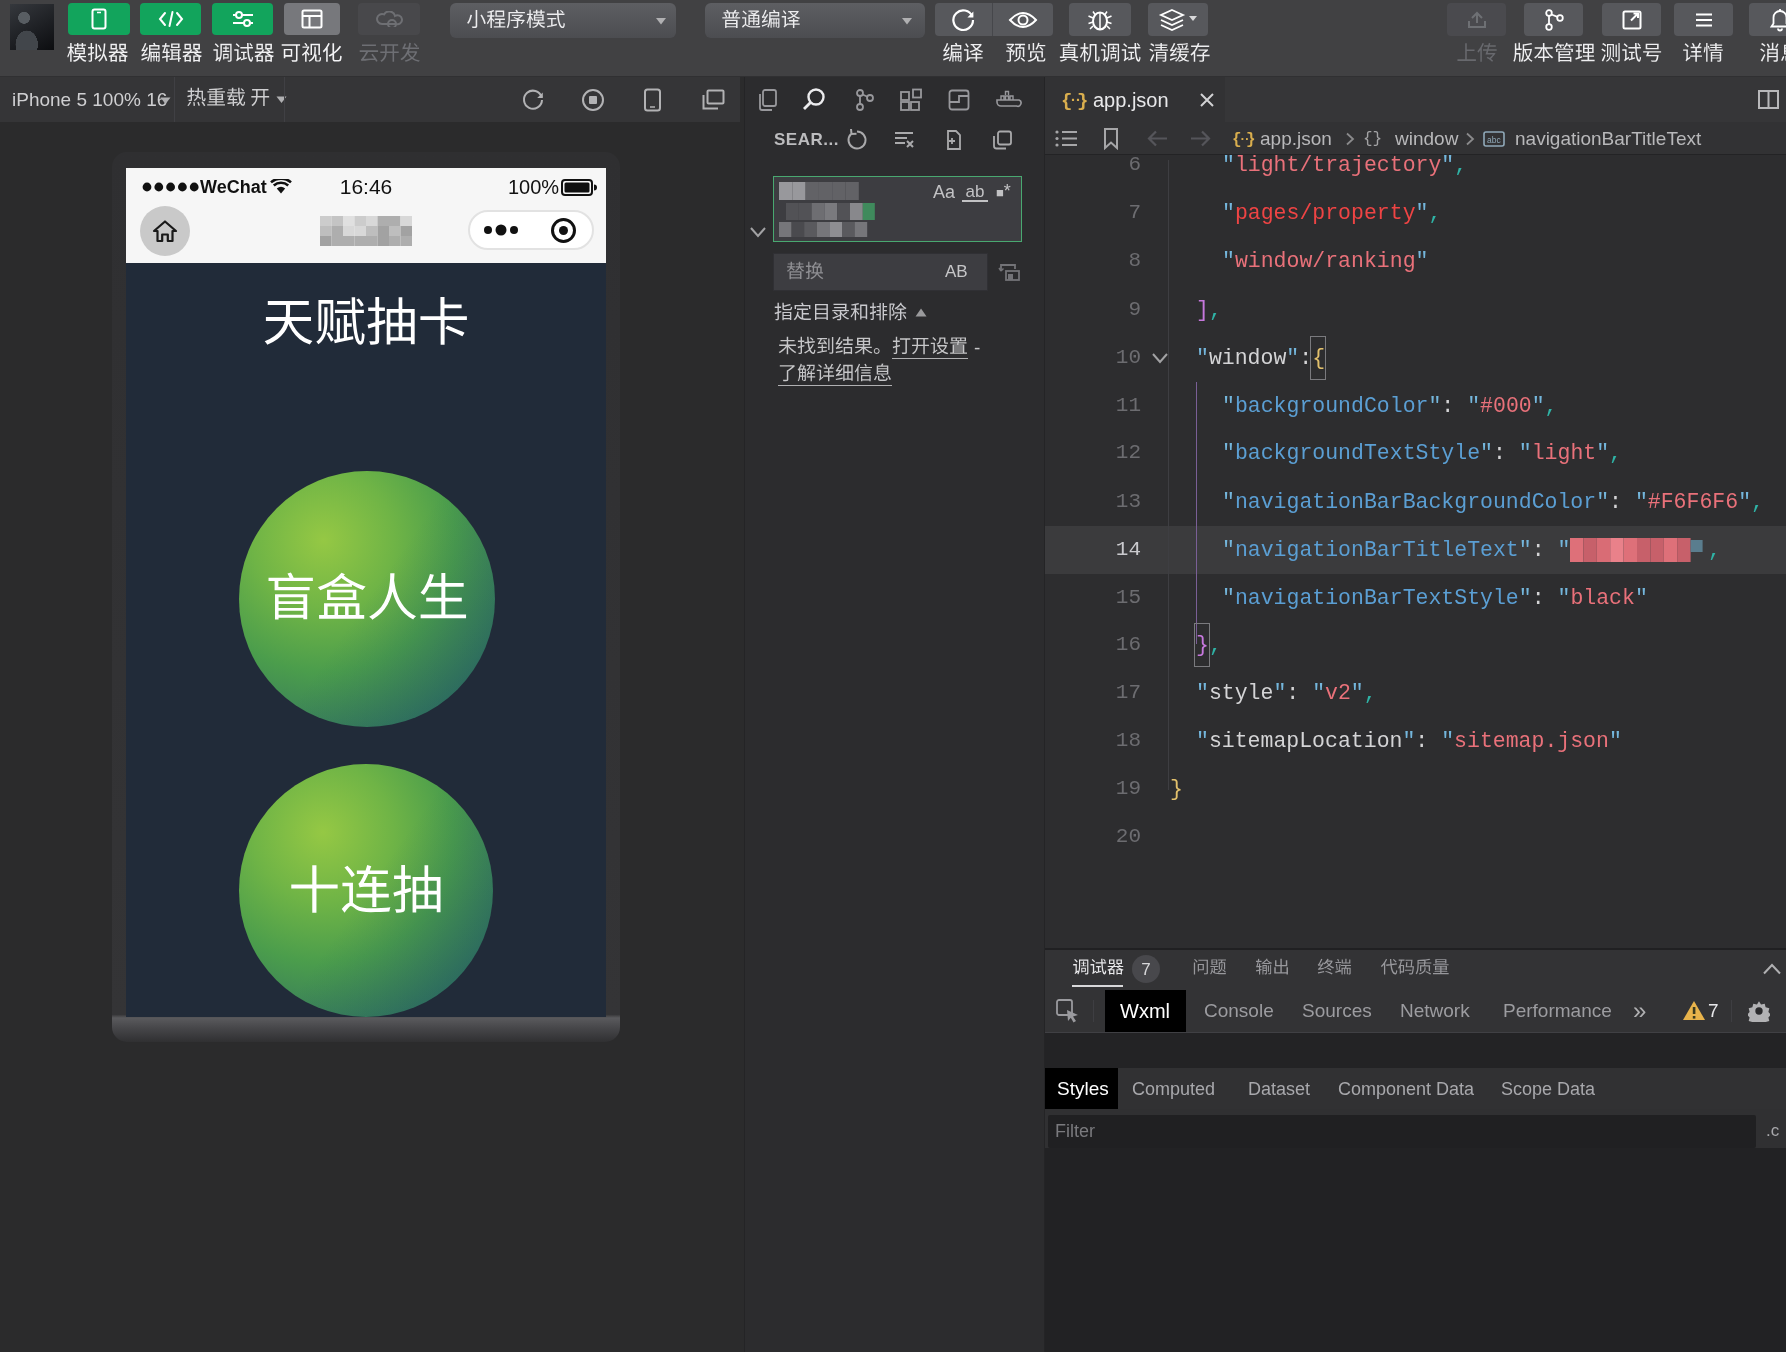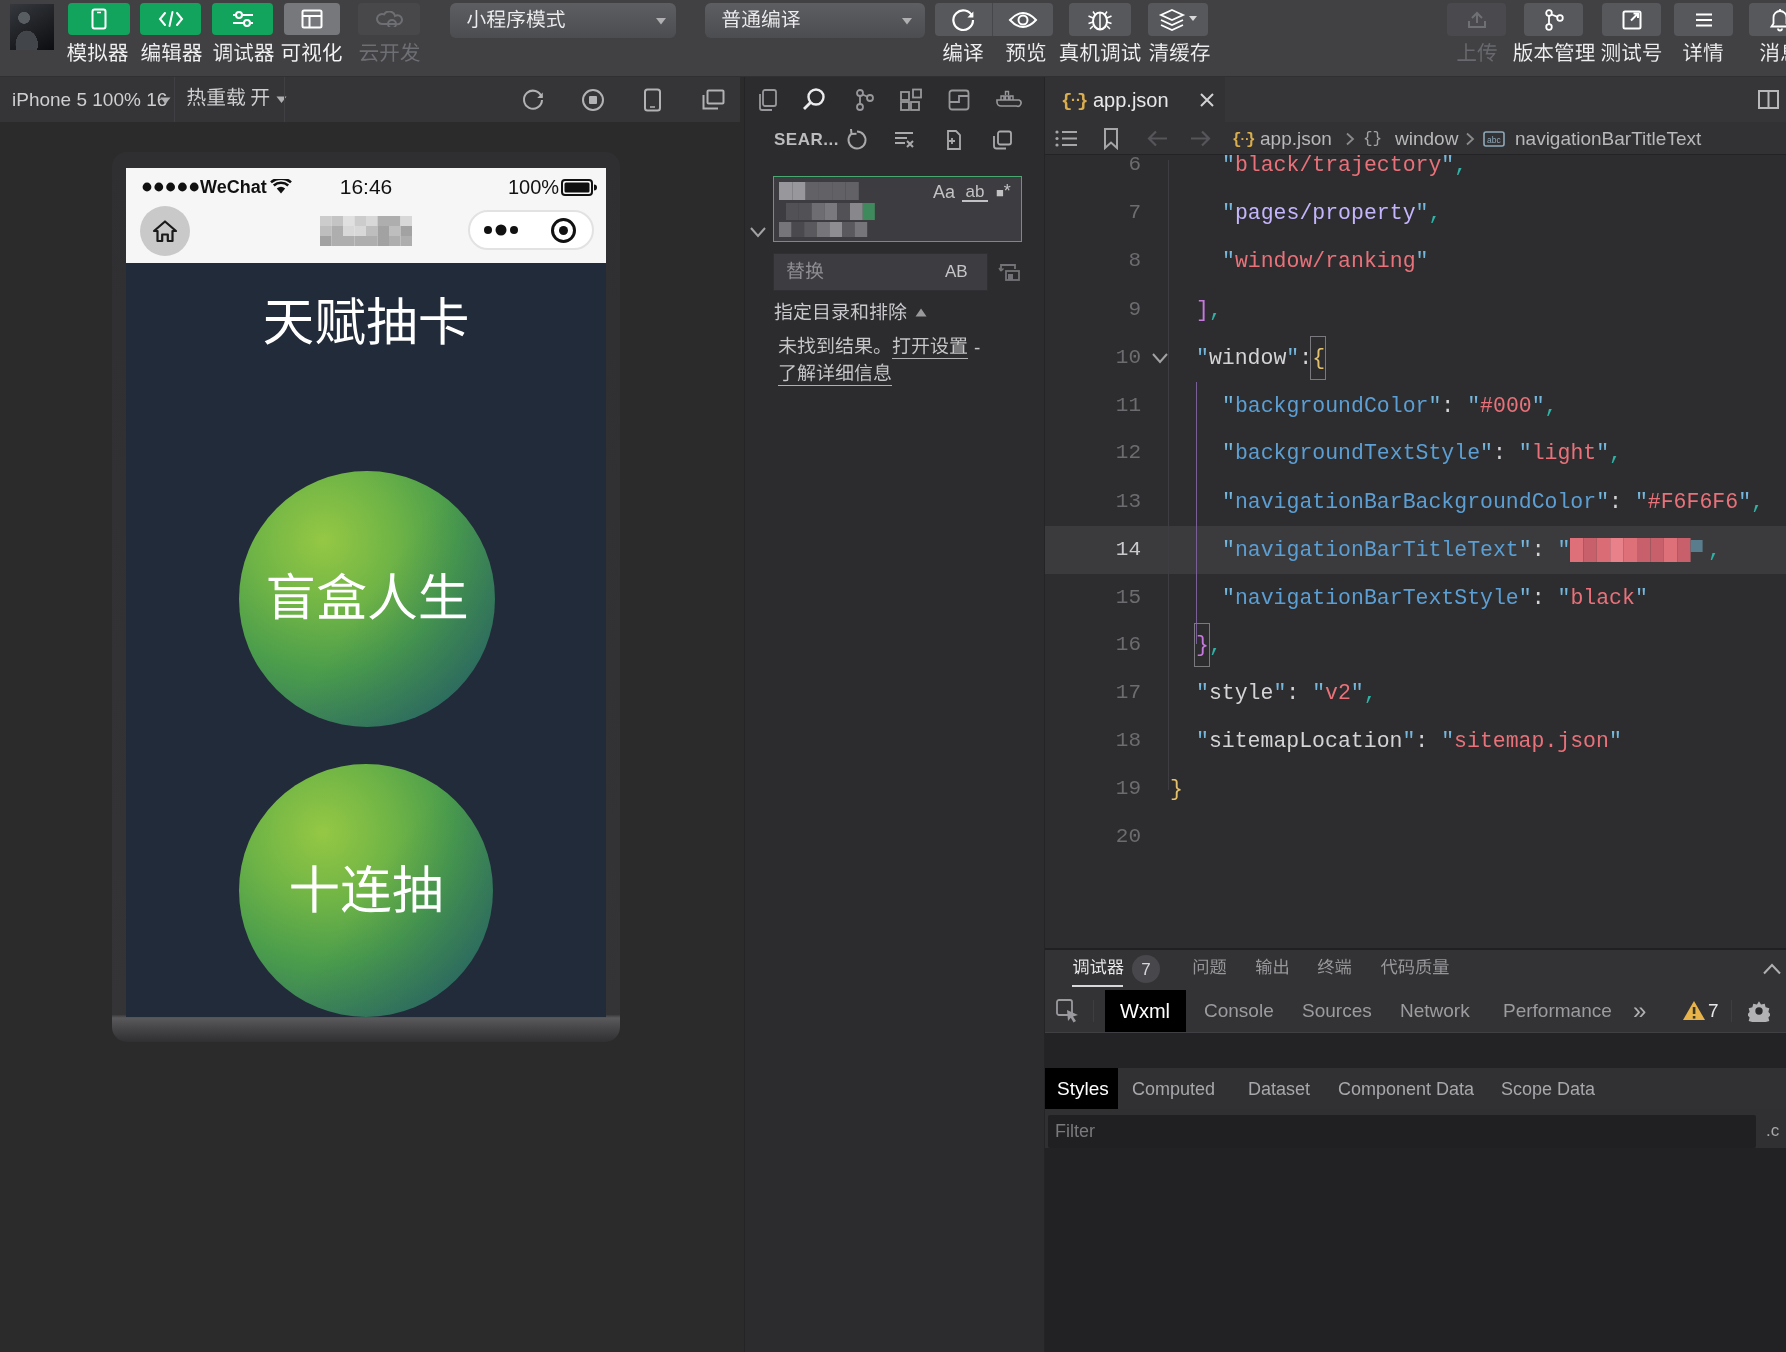--- a/index.html
+++ b/index.html
@@ -403,23 +403,23 @@
     <rect x="1" y="1" width="20" height="14" rx="2" fill="none" stroke="#8fa8b8" stroke-width="1.6"></rect>
     <text x="4" y="11.5" font-family="Liberation Sans" font-size="8.5" fill="#8fa8b8">abc</text>
   </svg>
 <div style="position:absolute;left:1515px;top:139px;font-family:'Liberation Sans',sans-serif;font-size:19px;font-weight:400;color:#b8b8ba;line-height:0;white-space:nowrap;letter-spacing:normal"><span style="line-height:0;position:relative;top:-0.0px;display:inline-block;transform:translateY(-50%)">navigationBarTitleText</span></div>
 <div style="position:absolute;left:1045px;top:154px;width:741px;height:1px;background:#232325;"></div>
 <div style="position:absolute;left:1045px;top:155px;width:741px;height:793px;background:#2d2d2f;"></div>
 <div style="position:absolute;left:1045px;top:526px;width:741px;height:48px;background:#3b3b3d;"></div>
 <div style="position:absolute;left:1168px;top:160px;width:1px;height:630px;background:#3e3e42;"></div>
 <div style="position:absolute;left:1196px;top:382px;width:1px;height:262px;background:#7a5f96;"></div>
 <div style="position:absolute;left:1141px;top:165px;transform:translateX(-100%);font-family:'Liberation Mono',sans-serif;font-size:21px;font-weight:400;color:#6c6c70;line-height:0;white-space:nowrap;letter-spacing:normal"><span style="line-height:0;position:relative;top:-0.0px;display:inline-block;transform:translateY(-50%)">6</span></div>
-<div style="position:absolute;left:1222px;top:165px;font-family:'Liberation Mono',monospace;font-size:21.5px;line-height:0;white-space:pre;"><span style="display:inline-block;transform:translateY(-50%)"><span style="color:#74b6dc">"</span><span style="color:#e9717a">black/trajectory</span><span style="color:#74b6dc">"</span><span style="color:#2fb3a6">,</span></span></div>
+<div style="position:absolute;left:1222px;top:165px;font-family:'Liberation Mono',monospace;font-size:21.5px;line-height:0;white-space:pre;"><span style="display:inline-block;transform:translateY(-50%)"><span style="color:#74b6dc">"</span><span style="color:#e9717a">light/trajectory</span><span style="color:#74b6dc">"</span><span style="color:#2fb3a6">,</span></span></div>
 <div style="position:absolute;left:1141px;top:213px;transform:translateX(-100%);font-family:'Liberation Mono',sans-serif;font-size:21px;font-weight:400;color:#6c6c70;line-height:0;white-space:nowrap;letter-spacing:normal"><span style="line-height:0;position:relative;top:-0.0px;display:inline-block;transform:translateY(-50%)">7</span></div>
-<div style="position:absolute;left:1222px;top:213px;font-family:'Liberation Mono',monospace;font-size:21.5px;line-height:0;white-space:pre;"><span style="display:inline-block;transform:translateY(-50%)"><span style="color:#74b6dc">"</span><span style="color:#c4b5fd">pages/property</span><span style="color:#74b6dc">"</span><span style="color:#2fb3a6">,</span></span></div>
+<div style="position:absolute;left:1222px;top:213px;font-family:'Liberation Mono',monospace;font-size:21.5px;line-height:0;white-space:pre;"><span style="display:inline-block;transform:translateY(-50%)"><span style="color:#74b6dc">"</span><span style="color:#ef4444">pages/property</span><span style="color:#74b6dc">"</span><span style="color:#2fb3a6">,</span></span></div>
 <div style="position:absolute;left:1141px;top:261px;transform:translateX(-100%);font-family:'Liberation Mono',sans-serif;font-size:21px;font-weight:400;color:#6c6c70;line-height:0;white-space:nowrap;letter-spacing:normal"><span style="line-height:0;position:relative;top:-0.0px;display:inline-block;transform:translateY(-50%)">8</span></div>
 <div style="position:absolute;left:1222px;top:261px;font-family:'Liberation Mono',monospace;font-size:21.5px;line-height:0;white-space:pre;"><span style="display:inline-block;transform:translateY(-50%)"><span style="color:#74b6dc">"</span><span style="color:#e9717a">window/ranking</span><span style="color:#74b6dc">"</span></span></div>
 <div style="position:absolute;left:1141px;top:310px;transform:translateX(-100%);font-family:'Liberation Mono',sans-serif;font-size:21px;font-weight:400;color:#6c6c70;line-height:0;white-space:nowrap;letter-spacing:normal"><span style="line-height:0;position:relative;top:-0.0px;display:inline-block;transform:translateY(-50%)">9</span></div>
 <div style="position:absolute;left:1196px;top:310px;font-family:'Liberation Mono',monospace;font-size:21.5px;line-height:0;white-space:pre;"><span style="display:inline-block;transform:translateY(-50%)"><span style="color:#c678dd">]</span><span style="color:#2fb3a6">,</span></span></div>
 <svg style="position:absolute;left:1152px;top:352px;" width="16" height="12" viewBox="0 0 16 12">
     <path d="M1 2 L8 10 L15 2" fill="none" stroke="#a2a2a4" stroke-width="2"></path>
   </svg>
 <div style="position:absolute;left:1141px;top:358px;transform:translateX(-100%);font-family:'Liberation Mono',sans-serif;font-size:21px;font-weight:400;color:#6c6c70;line-height:0;white-space:nowrap;letter-spacing:normal"><span style="line-height:0;position:relative;top:-0.0px;display:inline-block;transform:translateY(-50%)">10</span></div>
 <div style="position:absolute;left:1196px;top:358px;font-family:'Liberation Mono',monospace;font-size:21.5px;line-height:0;white-space:pre;"><span style="display:inline-block;transform:translateY(-50%)"><span style="color:#74b6dc">"</span><span style="color:#d4d4d6">window</span><span style="color:#74b6dc">"</span><span style="color:#d4d4d6">:</span><span style="color:#e2c06c">{</span></span></div>
 <div style="position:absolute;left:1310px;top:336px;width:16px;height:44px;border:1px solid #7a7a7e;"></div>

